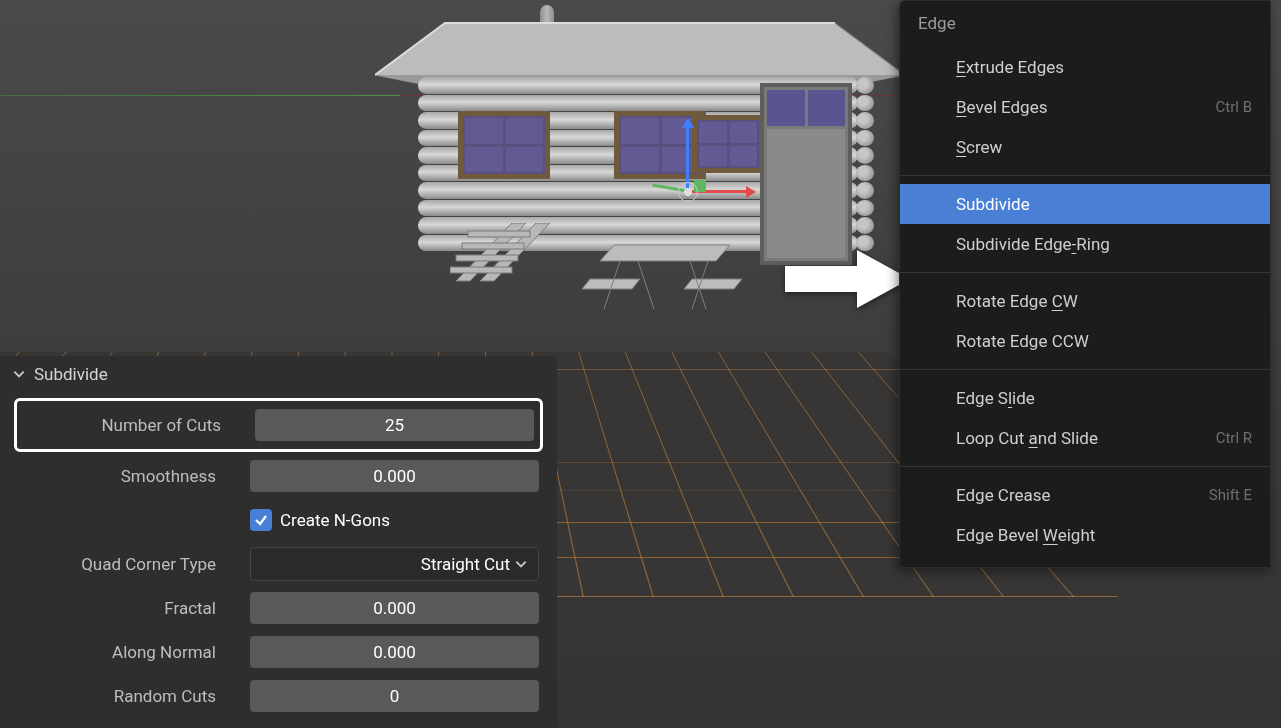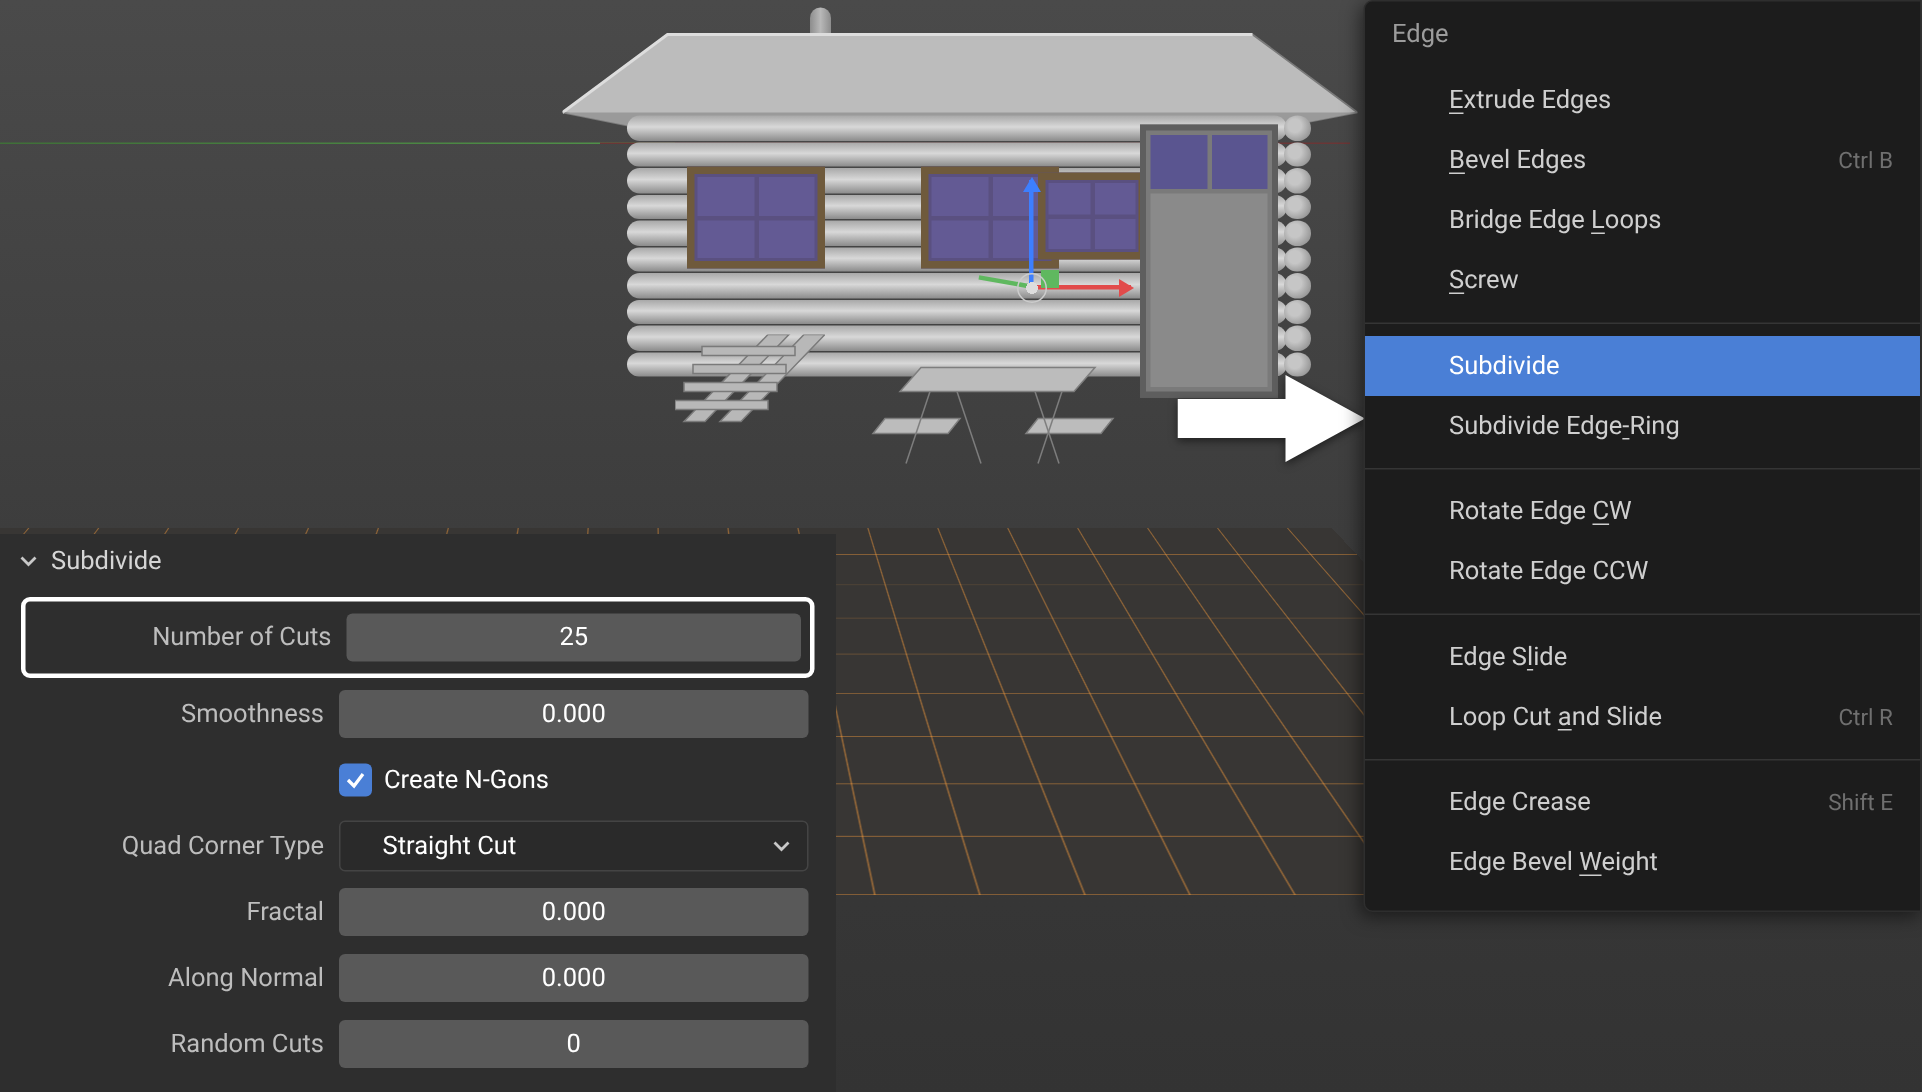--- a/index.html
+++ b/index.html
@@ -40,32 +40,32 @@
 .gizmo .sq{position:absolute;left:46px;top:60px;width:12px;height:12px;background:#5fb85f}
 .gizmo .ctr{position:absolute;left:30px;top:62px;width:18px;height:18px;border:1px solid #ccc;border-radius:50%;background:radial-gradient(circle,#ddd 30%,transparent 31%)}
 
 .arrow{position:absolute;left:785px;top:248px;width:125px;height:62px;filter:drop-shadow(0 2px 3px rgba(0,0,0,.5))}
 .arrow svg{width:100%;height:100%}
 
 .op-panel{position:absolute;left:0;bottom:0;width:557px;background:#2e2e2e;padding-bottom:10px;font-size:17px}
 .op-header{display:flex;align-items:center;gap:8px;padding:8px 12px;font-size:17px;color:#d5d5d5}
 .op-header svg{width:14px;height:14px}
 .op-rows{padding:4px 18px 0 18px}
-.op-row{display:flex;align-items:center;height:44px;gap:0}
+.op-row{display:flex;align-items:center;height:44px;gap:24px}
 .op-label{flex:0 0 198px;text-align:right;color:#bdbdbd;padding-right:10px;font-size:17px}
 .op-field{flex:1;height:32px;background:#595959;border-radius:4px;display:flex;align-items:center;justify-content:center;color:#ffffff;position:relative;font-size:17px}
-.op-field.select{justify-content:flex-start;padding:0 28px;background:#2a2a2a;border:1px solid #444}
+.op-field.select{justify-content:flex-end;padding:0 28px;background:#2a2a2a;border:1px solid #444}
 .op-field.select .chev{position:absolute;right:10px;top:9px}
 .op-field.check{flex:0 0 auto;justify-content:center;background:transparent}
 .checkbox{width:22px;height:22px;border-radius:4px;background:#4a7fd6;display:flex;align-items:center;justify-content:center;margin-right:8px}
 .checkbox svg{width:14px;height:14px}
 .highlight-box{border:3px solid #fff;border-radius:6px;padding:4px 6px;margin:2px -4px}
 .highlight-box .op-row{height:40px}
 
-.menu{position:absolute;right:0;top:0;width:370px;background:#1c1c1c;border:1px solid #2e2e2e;border-radius:6px 0 0 6px;padding-bottom:12px;font-size:17px;box-shadow:-2px 3px 12px rgba(0,0,0,.5)}
+.menu{position:absolute;right:10px;top:0;width:370px;background:#1c1c1c;border:1px solid #2e2e2e;border-radius:6px 0 0 6px;padding-bottom:12px;font-size:17px;box-shadow:-2px 3px 12px rgba(0,0,0,.5)}
 .menu-title{padding:12px 18px 14px;color:#9c9c9c;font-size:17px}
 .menu-item{display:flex;align-items:center;height:40px;padding:0 18px 0 56px;color:#cfcfcf;position:relative}
 .menu-item.hover{background:#4a7fd6;color:#fff}
 .menu-item .sc{margin-left:auto;color:#6f6f6f;font-size:15px}
 .menu-sep{height:1px;background:#353535;margin:8px 0}
 .ul{text-decoration:underline;text-underline-offset:3px}
 </style>
 </head>
 <body>
 
@@ -229,23 +229,20 @@
   <div class="menu-title">Edge</div>
   <div id="edge-menu-body">
       <div class="menu-item">
         <span><span class="ul">E</span>xtrude Edges</span>
       </div>
       <div class="menu-item">
         <span><span class="ul">B</span>evel Edges</span>
         <span class="sc">Ctrl B</span>
       </div>
       <div class="menu-item">
-        <span>Bridge Edge <span class="ul">L</span>oops</span>
-      </div>
-      <div class="menu-item">
         <span><span class="ul">S</span>crew</span>
       </div>
       <div class="menu-sep"></div>
       <div class="menu-item hover">
         <span>Subdivide</span>
       </div>
       <div class="menu-item">
         <span>Subdivide Edge<span class="ul">-</span>Ring</span>
       </div>
       <div class="menu-sep"></div>

